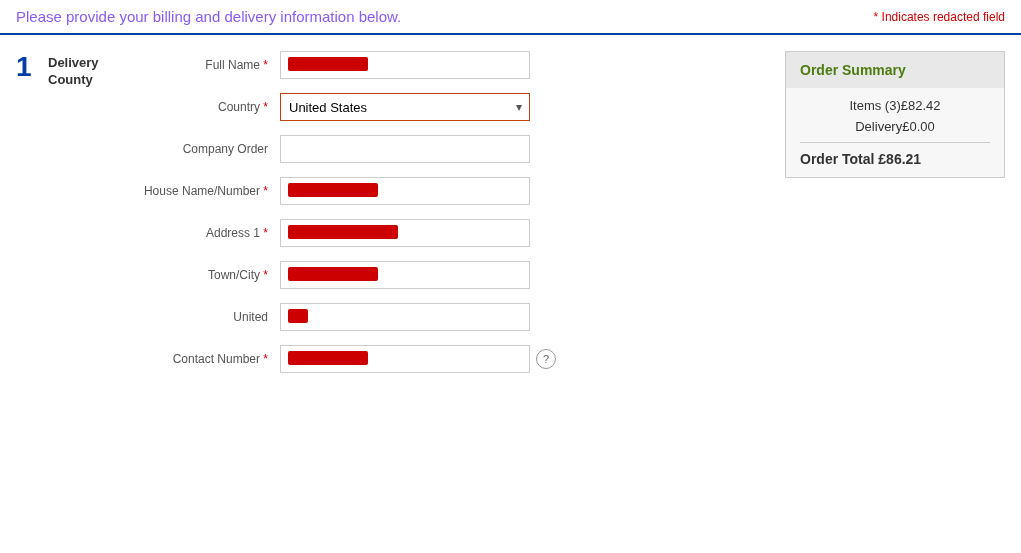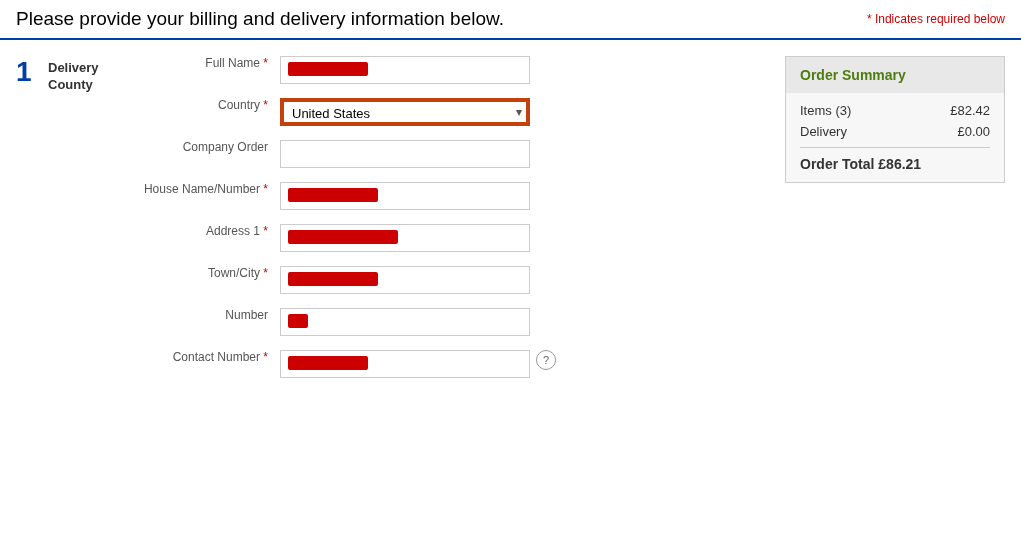--- a/index.html
+++ b/index.html
@@ -5,21 +5,21 @@
     * { box-sizing: border-box; margin: 0; padding: 0; }
     body { font-family: Arial, sans-serif; font-size: 13px; background: #fff; color: #333; }
 
     .top-bar {
       display: flex;
       justify-content: space-between;
       align-items: center;
       padding: 8px 16px;
       border-bottom: 2px solid #003da5;
     }
-    .top-bar .info-text { color: #000000; font-size: 19px; }
+    .top-bar .info-text { color: #8b5cf6; font-size: 15px; }
     .top-bar .required-text { color: #cc0000; font-size: 12px; }
 
     .main-content {
       display: flex;
       padding: 16px;
       gap: 20px;
     }
 
     .step-section {
       display: flex;
@@ -41,21 +41,21 @@
       min-width: 60px;
     }
 
     .form-area {
       flex: 1;
       max-width: 560px;
     }
 
     .form-row {
       display: flex;
-      align-items: flex-start;
+      align-items: center;
       margin-bottom: 14px;
     }
 
     .form-label {
       width: 160px;
       text-align: right;
       padding-right: 12px;
       font-size: 12px;
       color: #555;
       flex-shrink: 0;
@@ -74,21 +74,21 @@
     }
 
     .input-full { width: 250px; }
     .input-postcode { width: 80px; }
 
     .select-wrapper {
       position: relative;
       display: inline-block;
     }
     .form-select {
-      border: 4px solid #c2410c;
+      border: 1px solid #c2410c;
       padding: 4px 28px 4px 8px;
       font-size: 13px;
       height: 28px;
       width: 250px;
       appearance: none;
       background: #fff;
       outline: none;
     }
     .select-arrow {
       position: absolute;
@@ -132,21 +132,21 @@
       font-size: 14px;
       color: #4d7c0f;
     }
 
     .summary-body {
       padding: 10px 14px;
     }
 
     .summary-row {
       display: flex;
-      justify-content: space-between;
+      justify-content: center;
       margin-bottom: 6px;
       font-size: 13px;
     }
 
     .summary-divider {
       border: none;
       border-top: 1px solid #ccc;
       margin: 8px 0;
     }
 
@@ -155,21 +155,21 @@
       justify-content: space-between;
       font-weight: bold;
       font-size: 14px;
     }
   </style>
 </head>
 <body>
 
 <div class="top-bar">
   <span class="info-text">Please provide your billing and delivery information below.</span>
-  <span class="required-text">* Indicates required below</span>
+  <span class="required-text">* Indicates redacted field</span>
 </div>
 
 <div class="main-content">
   <div class="step-section">
     <div class="step-number">1</div>
     <div style="display:flex;flex-direction:column;gap:2px;min-width:55px;padding-top:4px;">
       <span class="section-title">Delivery</span>
       <span class="section-title">County</span>
     </div>
 
@@ -221,21 +221,21 @@
 
       <div class="form-row">
         <label class="form-label">Town/City <span class="required-star">*</span></label>
         <div style="position:relative; display:inline-block;">
           <input type="text" class="form-input input-full" style="color: transparent; background: rgb(255, 255, 255);" value="redacted">
           <div style="position:absolute;top:6px;left:8px;background:#cc0000;height:14px;width:90px;border-radius:2px;pointer-events:none;"></div>
         </div>
       </div>
 
       <div class="form-row">
-        <label class="form-label">Number</label>
+        <label class="form-label">United</label>
         <div style="position:relative; display:inline-block;">
           <input type="text" class="form-input input-full" style="color: transparent; background: rgb(255, 255, 255);" value="X">
           <div style="position:absolute;top:6px;left:8px;background:#cc0000;height:14px;width:20px;border-radius:2px;pointer-events:none;"></div>
         </div>
       </div>
 
       <div class="form-row">
         <label class="form-label">Contact Number <span class="required-star">*</span></label>
         <div style="position:relative; display:inline-block;">
           <input type="text" class="form-input input-full" style="color: transparent; background: rgb(255, 255, 255);" value="redacted">

